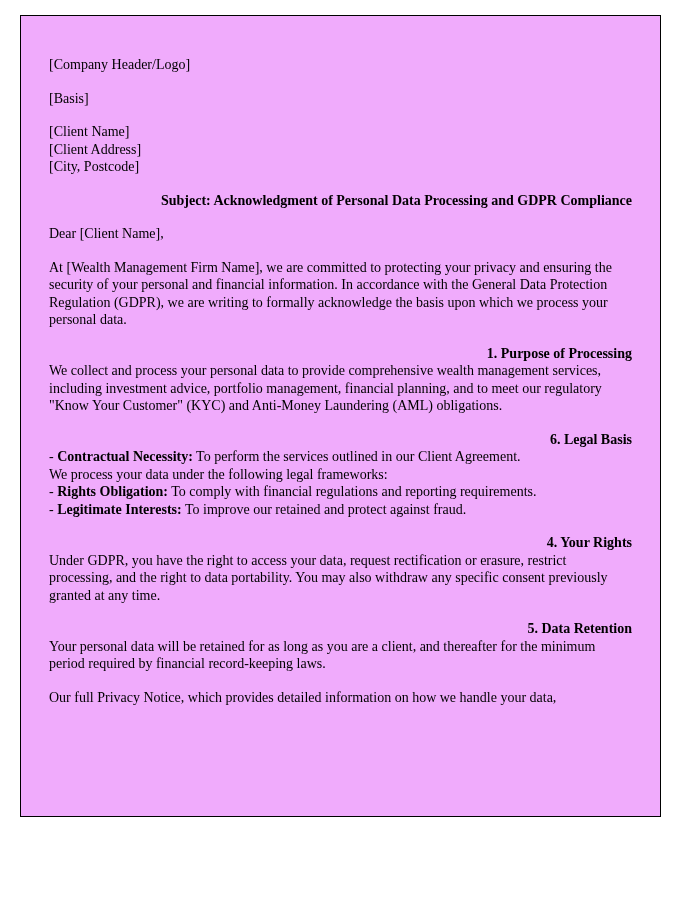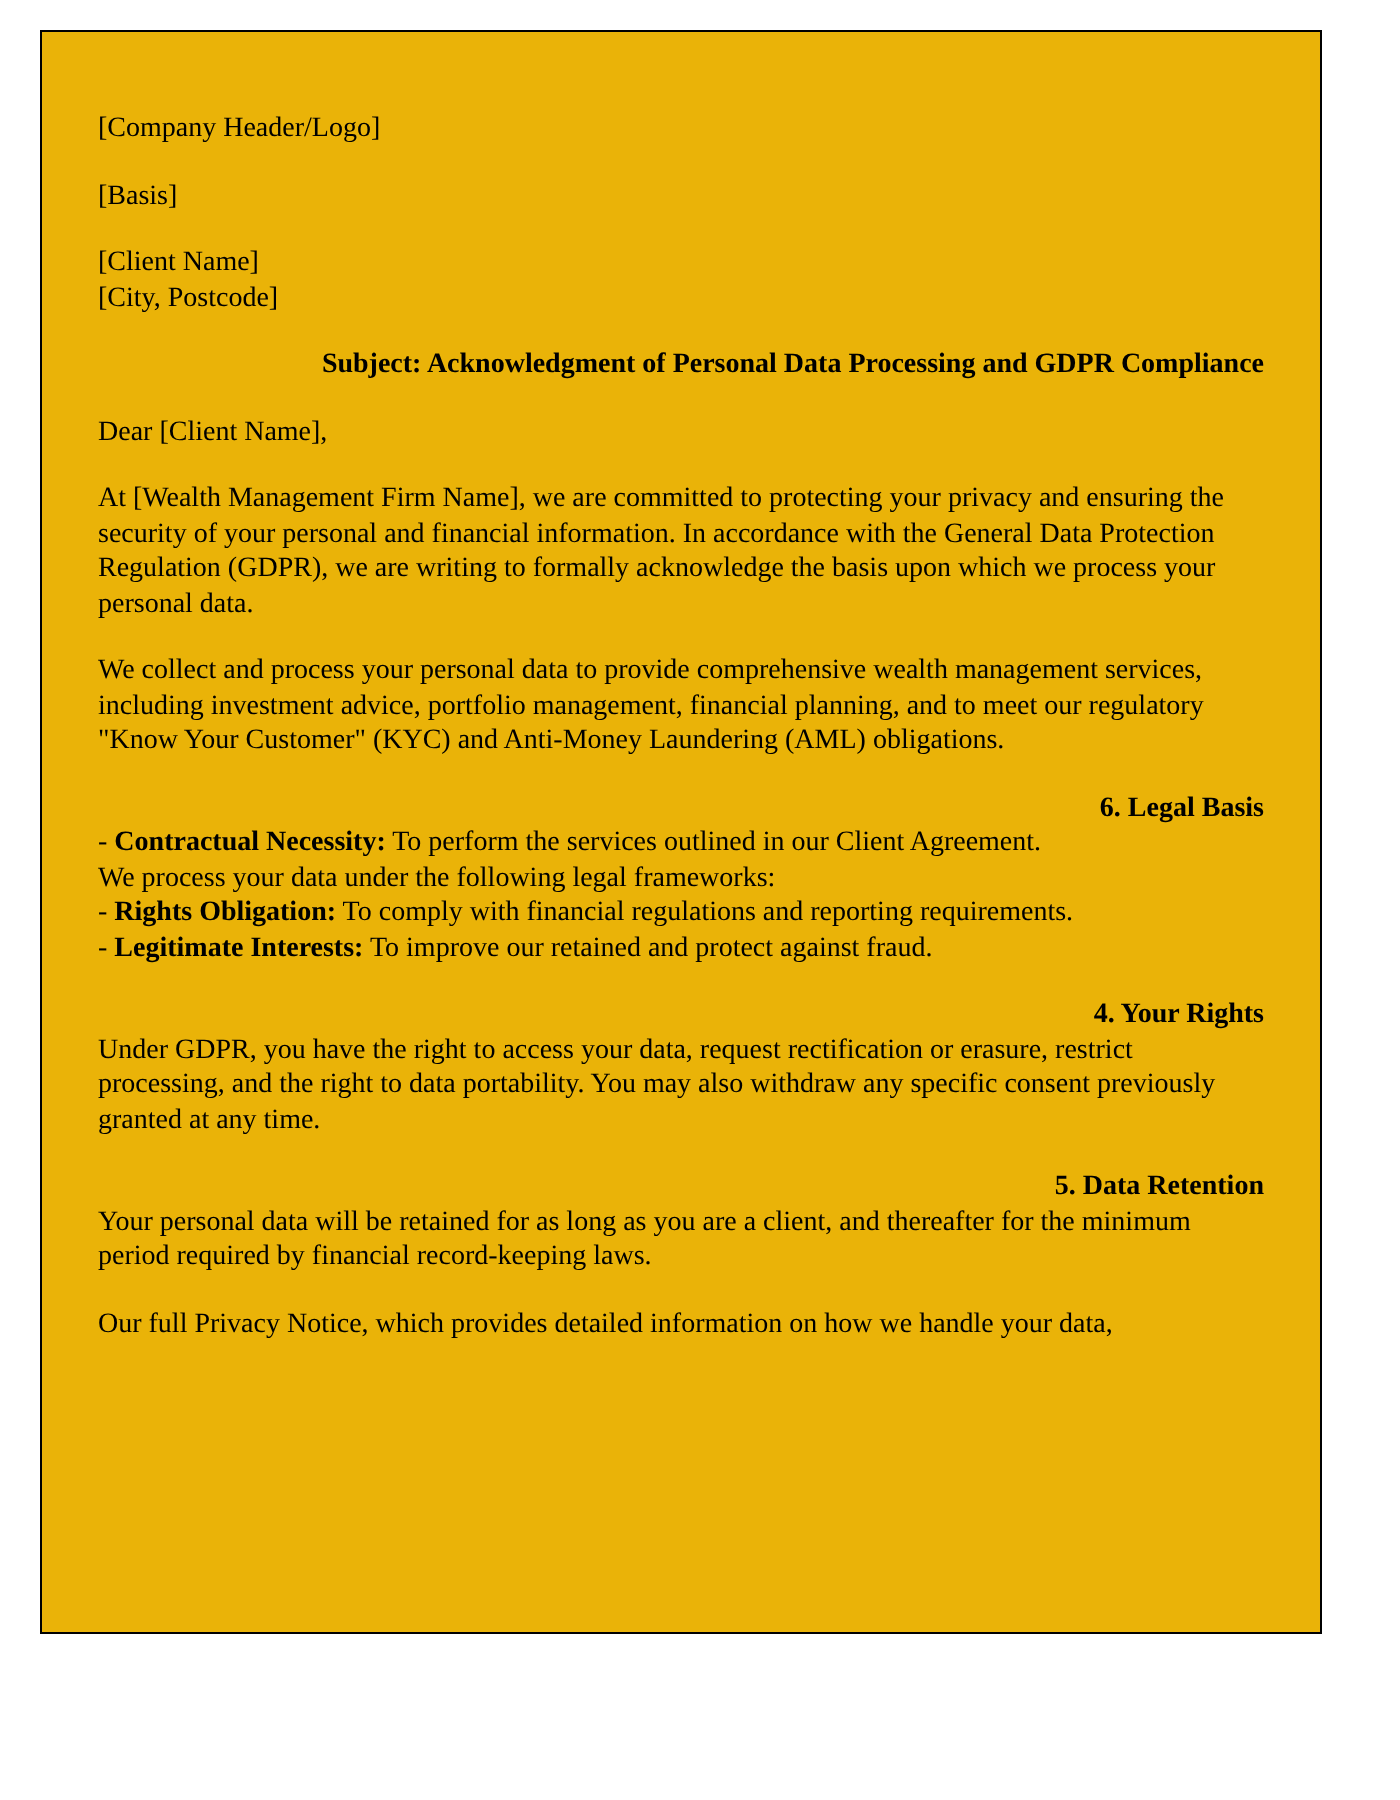--- a/index.html
+++ b/index.html
@@ -15,21 +15,21 @@
     color: #000000;
   }
   .page {
     box-sizing: border-box;
     margin: 15px 0 0 20px;
     width: 641px;
     height: 802px;
     border: 1px solid #000000;
     padding: 40px 28px 20px 28px;
     overflow: hidden;
-    background: #eab308;
+    background: #f0abfc;
   }
   .page p, .page .section {
     margin: 0 0 16px 0;
     font-size: 14px;
     line-height: 17.5px;
   }
   .section > div {
     font-size: 14px;
     line-height: 17.5px;
   }
@@ -40,30 +40,32 @@
 <body>
 
 <div class="page">
 
   <p>[Company Header/Logo]</p>
 
   <p>[Basis]</p>
 
   <p>
     <span class="line">[Client Name]</span>
+    <span class="line">[Client Address]</span>
     <span class="line">[City, Postcode]</span>
   </p>
 
   <p class="bold">Subject: Acknowledgment of Personal Data Processing and GDPR Compliance</p>
 
   <p>Dear [Client Name],</p>
 
   <p>At [Wealth Management Firm Name], we are committed to protecting your privacy and ensuring the security of your personal and financial information. In accordance with the General Data Protection Regulation (GDPR), we are writing to formally acknowledge the basis upon which we process your personal data.</p>
 
   <div class="section">
+    <div class="bold">1. Purpose of Processing</div>
     <div>We collect and process your personal data to provide comprehensive wealth management services, including investment advice, portfolio management, financial planning, and to meet our regulatory "Know Your Customer" (KYC) and Anti-Money Laundering (AML) obligations.</div>
   </div>
 
 
   <div class="section">
     <div class="bold">6. Legal Basis</div>
     <div><span>- </span><span class="bold">Contractual Necessity:</span><span> To perform the services outlined in our Client Agreement.</span></div>
     <div>We process your data under the following legal frameworks:</div>
     <div><span>- </span><span class="bold">Rights Obligation:</span><span> To comply with financial regulations and reporting requirements.</span></div>
     <div><span>- </span><span class="bold">Legitimate Interests:</span><span> To improve our retained and protect against fraud.</span></div>

